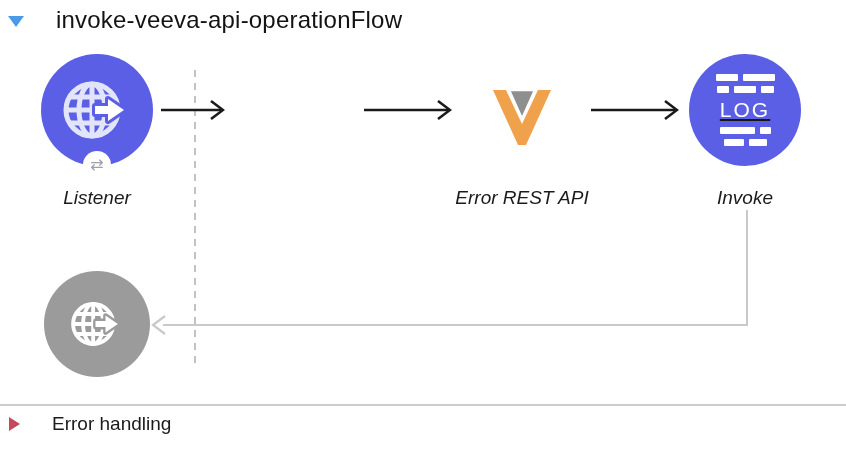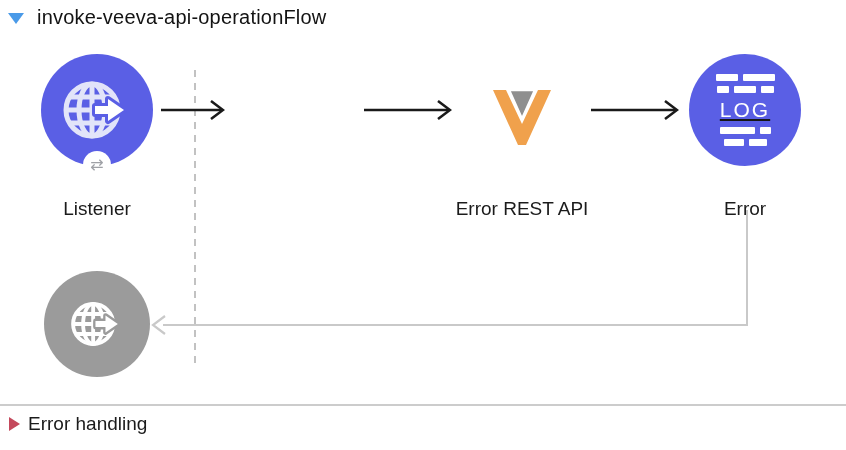--- a/index.html
+++ b/index.html
@@ -4,48 +4,48 @@
 <style>
   html,body{margin:0;padding:0;background:#fff;}
   .canvas{
     position:relative;width:846px;height:450px;background:#fff;overflow:hidden;
     font-family:"Liberation Sans",sans-serif;color:var(--text);
   }
   
   .flow-header{position:absolute;left:8px;top:6px;display:flex;align-items:center;gap:13px;}
   .tri-down{width:0;height:0;border-left:8px solid transparent;border-right:8px solid transparent;
     border-top:11px solid var(--expand-blue);margin-top:2px;}
-  .flow-title{font-size:20px;color:#131313;letter-spacing:.2px;}
+  .flow-title{font-size:24px;color:#131313;letter-spacing:.2px;margin-left:19px;}
   
   .dashed-sep{position:absolute;left:194px;top:70px;width:2px;height:293px;
     background:repeating-linear-gradient(to bottom,var(--separator-dash) 0 7px,transparent 7px 13px);}
   
   .node{position:absolute;top:54px;width:190px;display:flex;flex-direction:column;align-items:center;}
   .circle{width:112px;height:112px;border-radius:50%;background:var(--node-blue);
     display:flex;align-items:center;justify-content:center;position:relative;}
   .circle.grey{width:106px;height:106px;background:var(--node-grey);}
-  .nlabel{margin-top:32px;font-size:19px;color:#1b1b1b;}
+  .nlabel{margin-top:21px;font-size:19px;color:#1b1b1b;font-style:italic;}
   .logo-box{height:112px;display:flex;align-items:center;justify-content:center;padding-top:14px;box-sizing:border-box;}
   .badge{position:absolute;left:50%;bottom:-13px;transform:translateX(-50%);
     width:28px;height:28px;border-radius:50%;background:#fff;display:flex;align-items:center;justify-content:center;}
   .badge span{font-size:16px;color:#9fa1a6;line-height:1;}
   
   .log-icon{display:flex;flex-direction:column;gap:5px;text-decoration:underline;}
   .lr{display:flex;gap:5px;justify-content:center;}
   .lr i{display:block;height:7px;background:#fff;border-radius:1px;}
   .log-text{color:#fff;font-size:21px;font-weight:500;letter-spacing:2px;line-height:1;
     text-align:center;margin:1px 0 2px;}
   
   .conn{position:absolute;}
   .ret-v,.ret-h{position:absolute;background:var(--return-grey);}
   .ret-v{width:2px;}
   .ret-h{height:2px;}
   .divider{position:absolute;left:0;top:404px;width:846px;height:2px;background:var(--divider);}
   
-  .error-row{position:absolute;left:9px;top:413px;display:flex;align-items:center;gap:8px;cursor:default;}
+  .error-row{position:absolute;left:9px;top:413px;display:flex;align-items:center;gap:32px;cursor:default;}
   .tri-right{width:0;height:0;border-top:7px solid transparent;border-bottom:7px solid transparent;
     border-left:11px solid var(--error-red);}
   .error-label{font-size:19px;color:#1b1b1b;}
 </style>
 </head>
 <body>
 
 <div class="canvas">
 
   <div class="flow-header">
@@ -122,21 +122,21 @@
         <div class="lr">
             <i style="width:35px"></i>
             <i style="width:11px"></i>
           </div>
         <div class="lr">
             <i style="width:20px"></i>
             <i style="width:18px"></i>
           </div>
       </div>
     </div>
-    <div class="nlabel">Error</div>
+    <div class="nlabel">Invoke</div>
   </div>
 
   <div class="node" style="left:2px;top:271px">
     <div class="circle grey">
       <svg width="54" height="48" viewBox="0 0 70 62">
         <g fill="none" stroke="#ffffff" stroke-width="5">
           <circle cx="30" cy="31" r="26"></circle>
           <ellipse cx="30" cy="31" rx="13" ry="26"></ellipse>
           <line x1="30" y1="5" x2="30" y2="57"></line>
           <line x1="8" y1="18" x2="52" y2="18"></line>

